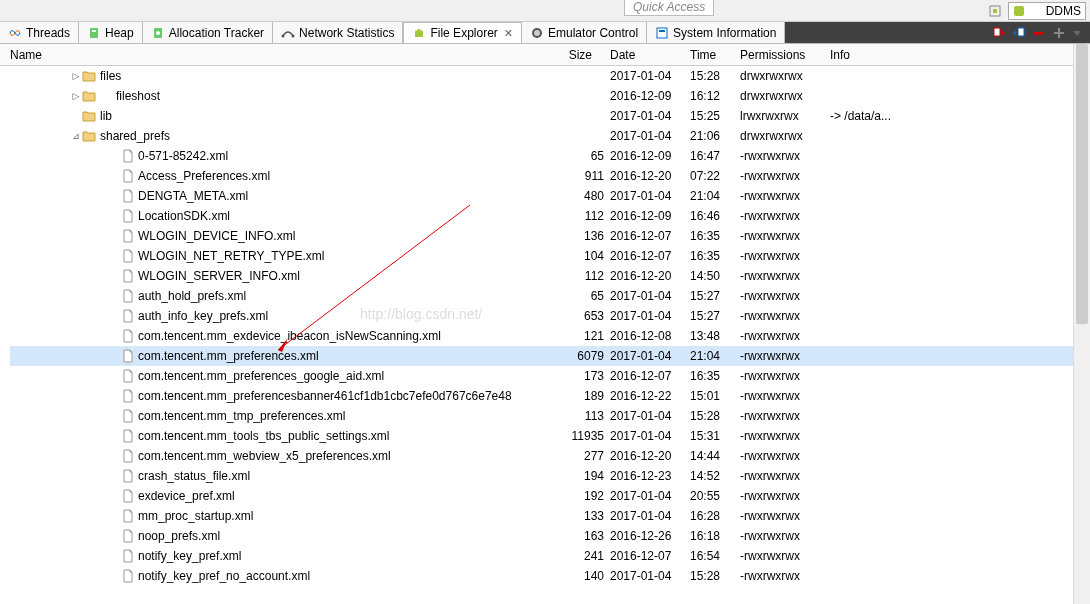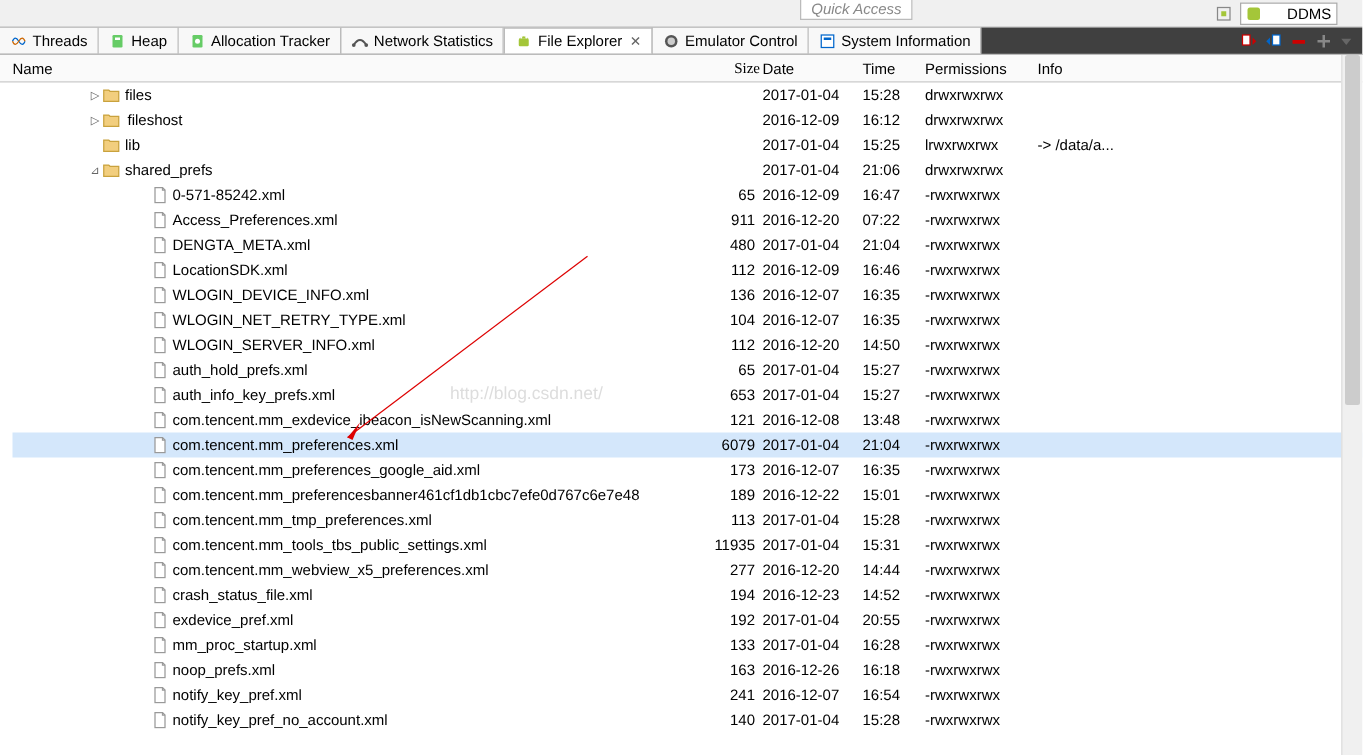--- a/index.html
+++ b/index.html
@@ -12,21 +12,21 @@
       height: 604px;
       overflow: hidden;
       position: relative;
     }
     .top-toolbar {
       display: flex;
       justify-content: space-between;
       align-items: center;
       height: 22px;
       border-bottom: 1px solid #ccc;
-      padding: 0 20px;
+      padding: 0 4px;
       background: #f0f0f0;
     }
     .top-toolbar .left, .top-toolbar .right {
       display: flex;
       align-items: center;
       gap: 6px;
     }
     .quick-access {
       border: 1px solid #bbb;
       background: #fff;
@@ -80,21 +80,21 @@
     .tab-actions .icon { cursor: pointer; }
     .table-header {
       display: flex;
       background: #fafafa;
       border-bottom: 1px solid #ccc;
       height: 22px;
       align-items: center;
       padding-left: 10px;
     }
     .col-name { flex: 0 0 550px; }
-    .col-size { flex: 0 0 50px; text-align: right; padding-right: 2px; font-family: Liberation Serif, serif; }
+    .col-size { flex: 0 0 50px; text-align: right; padding-right: 18px; }
     .col-date { flex: 0 0 80px; }
     .col-time { flex: 0 0 50px; }
     .col-perm { flex: 0 0 90px; }
     .col-info { flex: 0 0 100px; }
     .table-body {
       overflow-y: auto;
       height: 540px;
       padding-left: 10px;
     }
     .row {
@@ -306,21 +306,21 @@
     </div>
     <div class="row">
     <div class="name-cell">
       <span class="indent" style="width:60px"></span>
       <span class="expand">▷</span>
       <span class="icon folder">
           <svg width="14" height="12">
             <path d="M1 2 L5 2 L6 3 L13 3 L13 11 L1 11 Z" fill="#f2ce7e" stroke="#c9a23d"></path>
           </svg>
         </span>
-      <span style="margin-left:6px">fileshost</span>
+      <span style="margin-left:20px">fileshost</span>
     </div>
     <div class="size-cell"></div>
     <div class="date-cell">2016-12-09</div>
     <div class="time-cell">16:12</div>
     <div class="perm-cell">drwxrwxrwx</div>
     <div class="info-cell"></div>
     </div>
     <div class="row">
     <div class="name-cell">
       <span class="indent" style="width:60px"></span>

